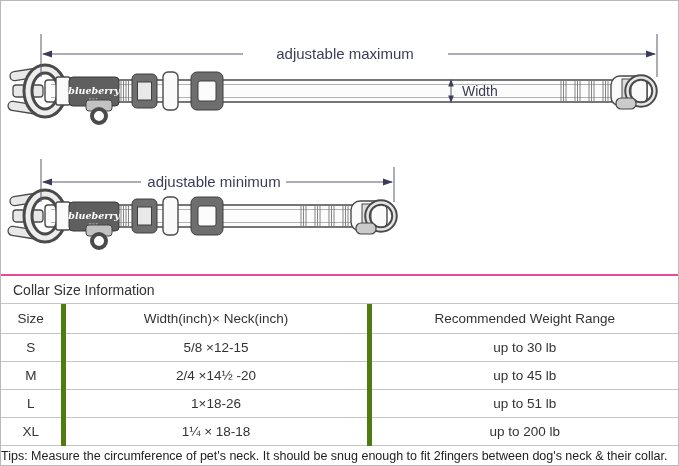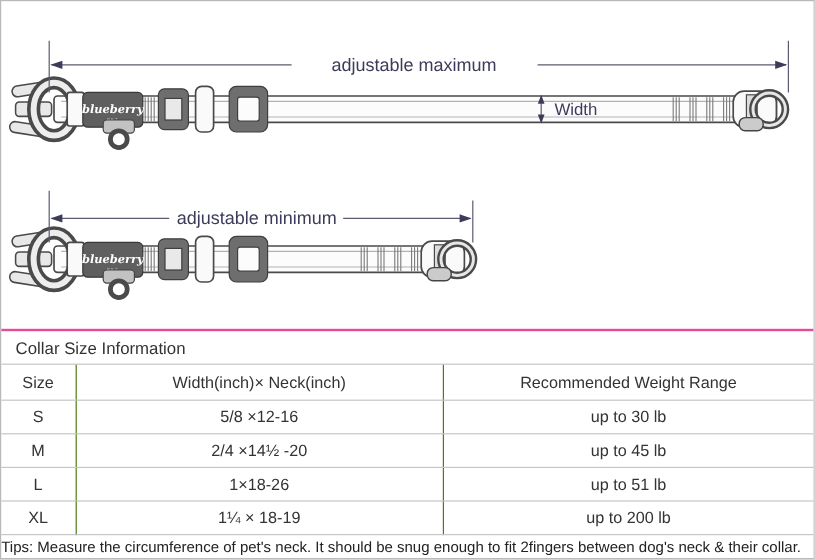--- a/index.html
+++ b/index.html
@@ -27,21 +27,21 @@
   
   .size-table{position:absolute;top:273px;left:0;right:0;bottom:0;display:flex;flex-direction:column;}
   .title-row{
     height:27px;flex:0 0 27px;border-top:2px solid #ec4899;border-bottom:1px solid #c6c6c6;
     display:flex;align-items:center;padding-left:12px;font-size:14px;color:#333;
   }
   table.spec{border-collapse:collapse;width:100%;table-layout:fixed;}
   table.spec col.c-size{width:62px;}
   table.spec col.c-dims{width:306px;}
   table.spec td{
-    border-right:1px solid #4d7c0f;border-bottom:1px solid #c6c6c6;
+    border-right:5px solid #4d7c0f;border-bottom:1px solid #c6c6c6;
     text-align:center;vertical-align:middle;font-size:13.5px;color:#333;
     height:27px;padding:0;overflow:hidden;
   }
   table.spec td:last-child{border-right:none;}
   table.spec tr.hdr td{height:29px;}
   .tips-row{
     flex:1;display:flex;align-items:center;
     font-size:12.5px;color:#222;
   }
 </style>
@@ -165,36 +165,36 @@
           <col>
         </colgroup>
       <tbody>
         <tr class="hdr">
           <td>Size</td>
           <td>Width(inch)× Neck(inch)</td>
           <td>Recommended Weight Range</td>
         </tr>
         <tr>
           <td>S</td>
-          <td>5/8 ×12-16</td>
+          <td>5/8 ×12-15</td>
           <td>up to 30 lb</td>
         </tr>
         <tr>
           <td>M</td>
           <td>2/4 ×14½ -20</td>
           <td>up to 45 lb</td>
         </tr>
         <tr>
           <td>L</td>
           <td>1×18-26</td>
           <td>up to 51 lb</td>
         </tr>
         <tr>
           <td>XL</td>
-          <td>1¼ × 18-19</td>
+          <td>1¼ × 18-18</td>
           <td>up to 200 lb</td>
         </tr>
       </tbody>
     </table>
 
     <div class="tips-row">Tips: Measure the circumference of pet's neck. It should be snug enough to fit 2fingers between dog's neck &amp; their collar.</div>
   </div>
 
 </div>
 

